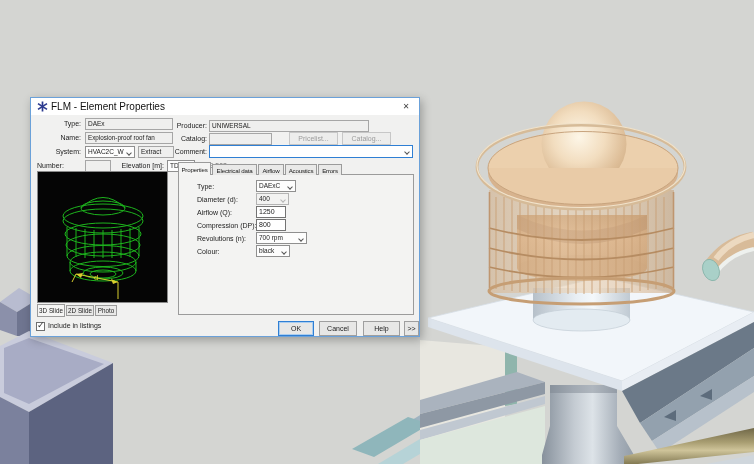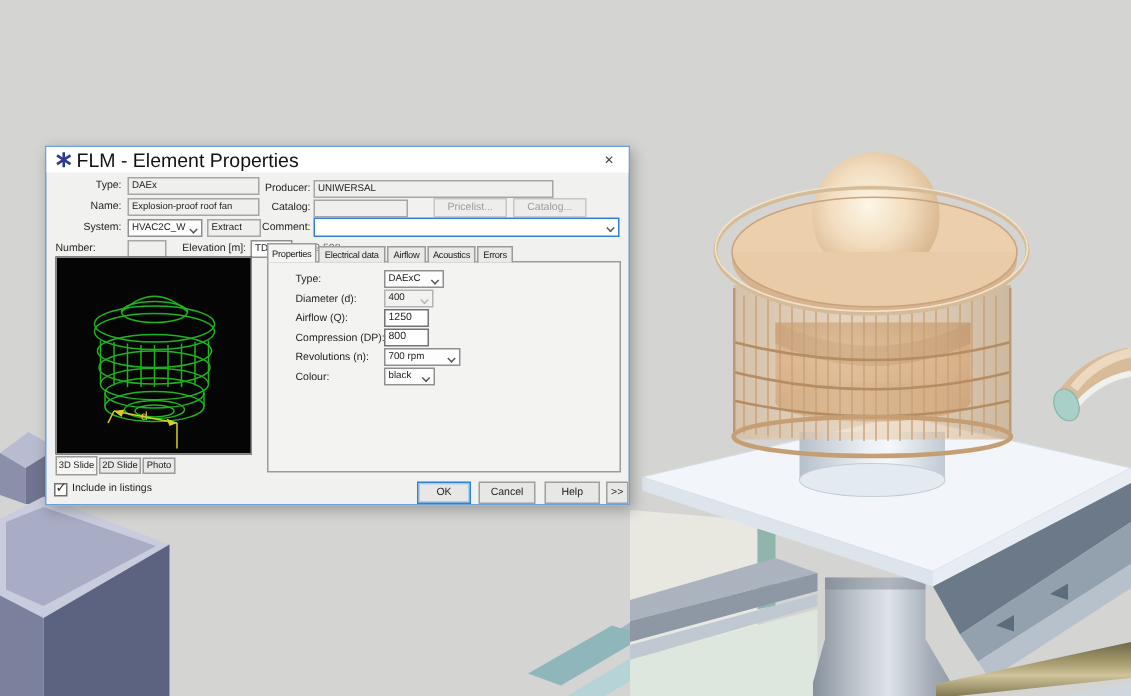--- a/index.html
+++ b/index.html
@@ -4,21 +4,21 @@
 <style>
   *{margin:0;padding:0;box-sizing:border-box}
   html,body{width:754px;height:464px;overflow:hidden}
   body{font-family:"Liberation Sans",sans-serif;background:#d4d5d2}
   .stage{position:relative;width:754px;height:464px;overflow:hidden;background:#d4d5d2}
   .scene{position:absolute;left:0;top:0;z-index:0}
   
   .dialog{position:absolute;left:30px;top:97px;width:390px;height:240px;background:#f1f1f0;
           border:1px solid #6ba1d9;box-shadow:2px 3px 9px rgba(0,0,0,.28);z-index:10;font-size:7px;color:#1c1c1c}
   .tbar{position:absolute;left:0;top:0;width:100%;height:17px;background:#fff}
-  .ttl{position:absolute;left:20px;top:0;height:17px;line-height:17px;font-size:13px;color:#111;white-space:nowrap}
+  .ttl{position:absolute;left:20px;top:0;height:17px;line-height:17px;font-size:10px;color:#111;white-space:nowrap}
   .close{position:absolute;right:6px;top:0;width:14px;height:17px;line-height:17px;text-align:center;font-size:8px;color:#444}
   .lbl{position:absolute;height:12px;line-height:12px;font-size:7px;color:#1c1c1c;text-align:right;white-space:nowrap}
   .lbl.left{text-align:left}
   .val{position:absolute;height:12px;line-height:12px;font-size:7px;color:#6b6b6b;text-align:right;white-space:nowrap}
   .fld{position:absolute;height:12px;border:1px solid #a6a6a6;background:#efefee;font-size:6.5px;line-height:10px;
        padding:0 2px;color:#222;overflow:hidden;white-space:nowrap}
   .fld.ed{background:#fff;border-color:#737373;font-size:7px}
   .cmb{position:absolute;height:12px;border:1px solid #8f8f8f;background:#fdfdfd;font-size:6.5px;line-height:10px;
        padding:0 9px 0 2px;color:#222;overflow:hidden;white-space:nowrap}
   .cmb.dis{background:#f2f2f1;border-color:#b3b3b3}

